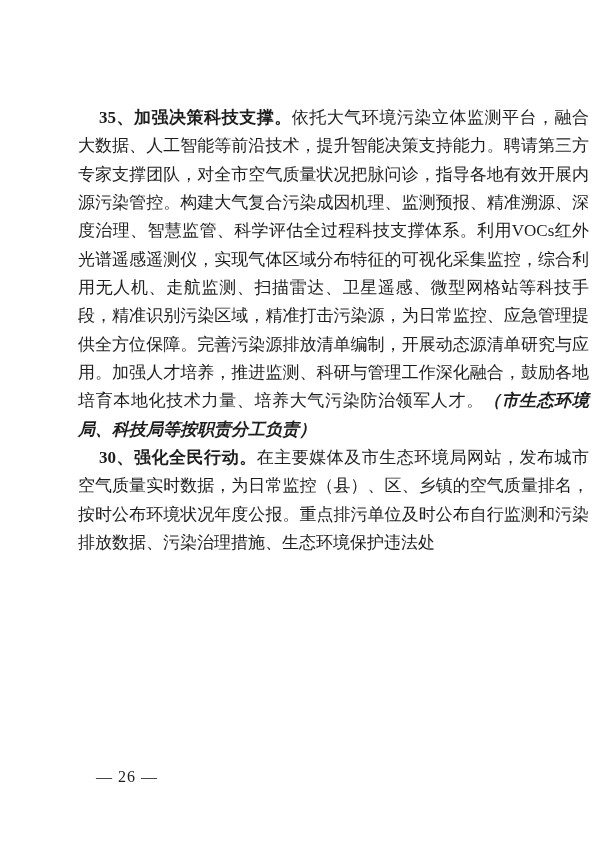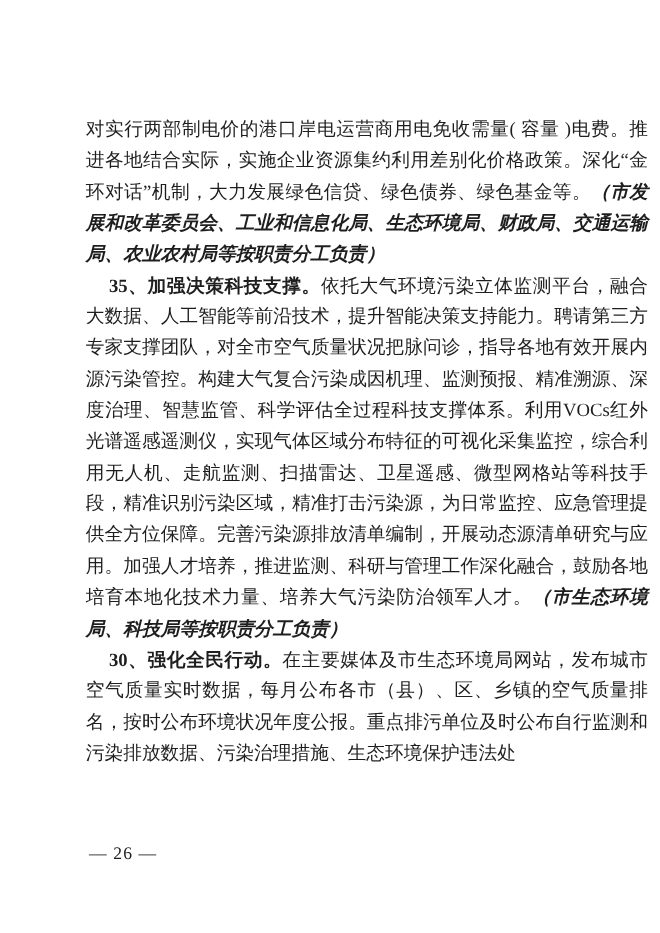--- a/index.html
+++ b/index.html
@@ -39,35 +39,34 @@
   }
   .run-bold {
     font-weight: bold;
   }
   .run-kai {
     font-style: italic;
     font-weight: 600;
   }
   .page-number {
     position: absolute;
-    left: 81px;
+    left: 96px;
     top: 768px;
     font-size: 16px;
     letter-spacing: 1px;
     color: #1e1e1e;
   }
 </style>
 </head>
 <body>
 
 <div class="page">
   <div class="content">
 
-    <p><span class="run-normal">对实行两部制电价的港口岸电运营商用电免收需量( 容量 )电费。推进各地结合实际，实施企业资源集约利用差别化价格政策。深化“金环对话”机制，大力发展绿色信贷、绿色债券、绿色基金等。</span><span class="run-kai">（市发展和改革委员会、工业和信息化局、生态环境局、财政局、交通运输局、农业农村局等按职责分工负责）</span></p>
 
     <p class="indent"><span class="run-bold">35、加强决策科技支撑。</span><span class="run-normal">依托大气环境污染立体监测平台，融合大数据、人工智能等前沿技术，提升智能决策支持能力。聘请第三方专家支撑团队，对全市空气质量状况把脉问诊，指导各地有效开展内源污染管控。构建大气复合污染成因机理、监测预报、精准溯源、深度治理、智慧监管、科学评估全过程科技支撑体系。利用VOCs红外光谱遥感遥测仪，实现气体区域分布特征的可视化采集监控，综合利用无人机、走航监测、扫描雷达、卫星遥感、微型网格站等科技手段，精准识别污染区域，精准打击污染源，为日常监控、应急管理提供全方位保障。完善污染源排放清单编制，开展动态源清单研究与应用。加强人才培养，推进监测、科研与管理工作深化融合，鼓励各地培育本地化技术力量、培养大气污染防治领军人才。</span><span class="run-kai">（市生态环境局、科技局等按职责分工负责）</span></p>
 
-    <p class="indent"><span class="run-bold">30、强化全民行动。</span><span class="run-normal">在主要媒体及市生态环境局网站，发布城市空气质量实时数据，每月公布各市（县）、区、乡镇的空气质量排名，按时公布环境状况年度公报。重点排污单位及时公布自行监测和污染排放数据、污染治理措施、生态环境保护违法处</span></p>
+    <p class="indent"><span class="run-bold">30、强化全民行动。</span><span class="run-normal">在主要媒体及市生态环境局网站，发布城市空气质量实时数据，为日常监控（县）、区、乡镇的空气质量排名，按时公布环境状况年度公报。重点排污单位及时公布自行监测和污染排放数据、污染治理措施、生态环境保护违法处</span></p>
 
   </div>
 
   <div class="page-number">— 26 —</div>
 </div>
 
 </body></html>

